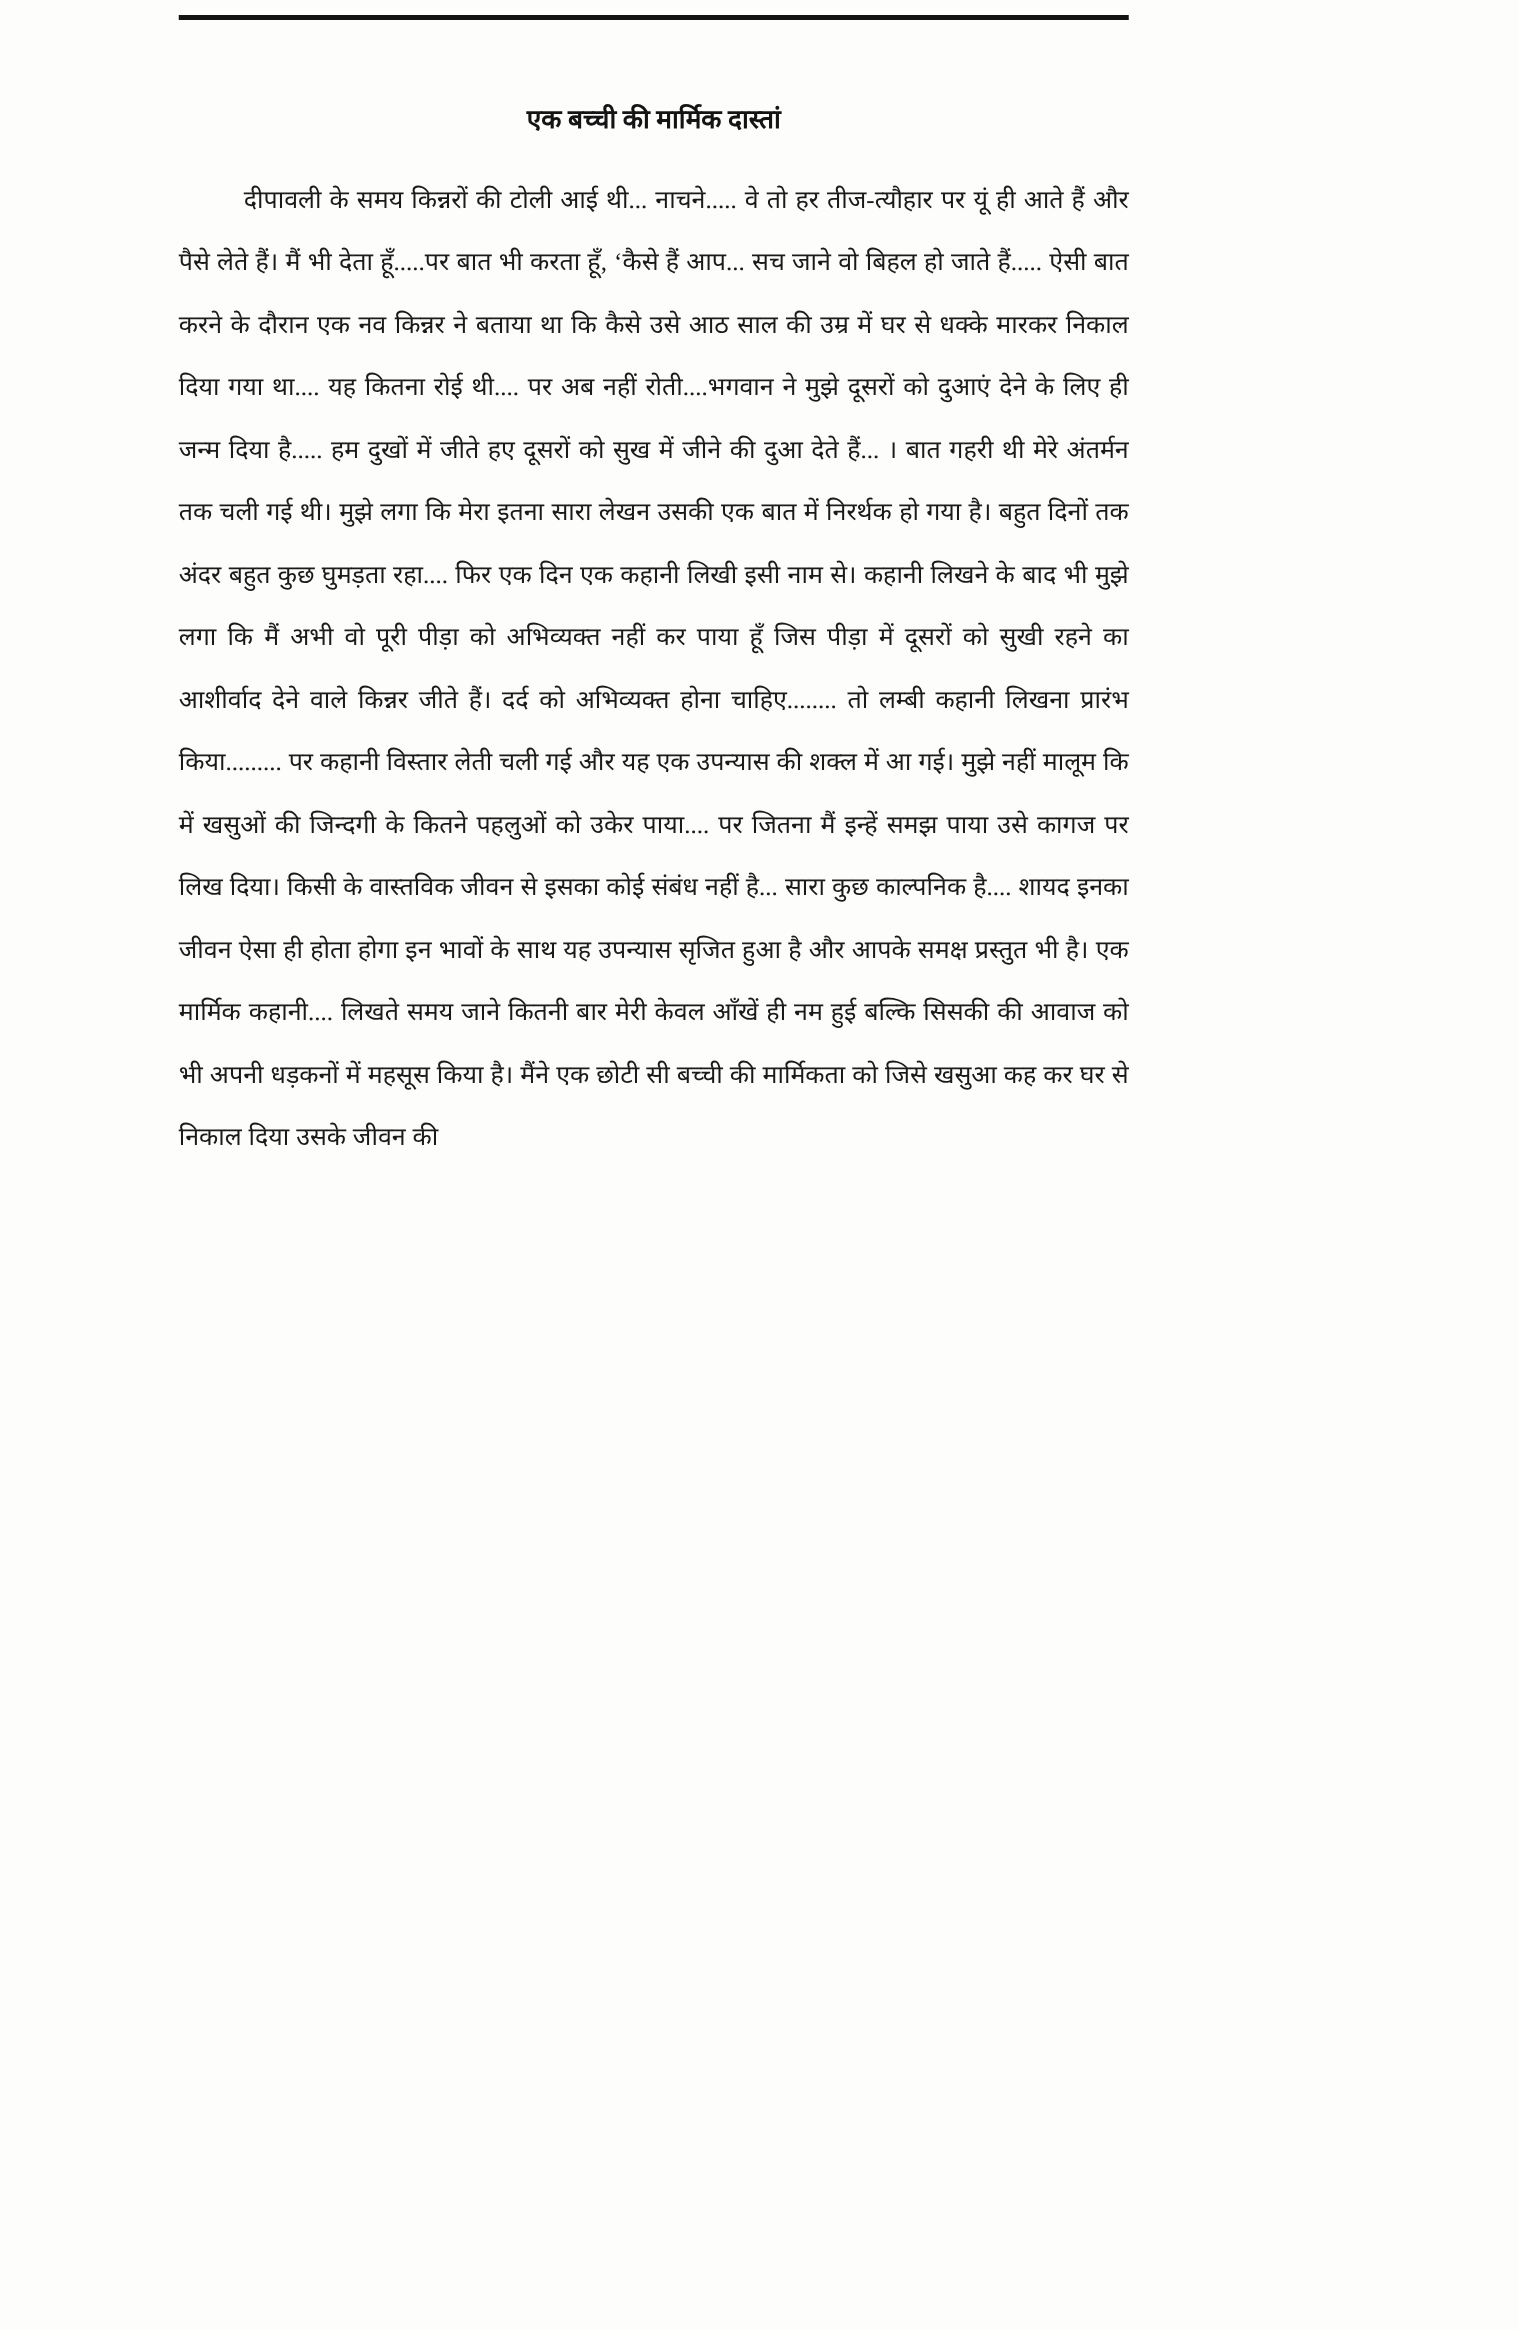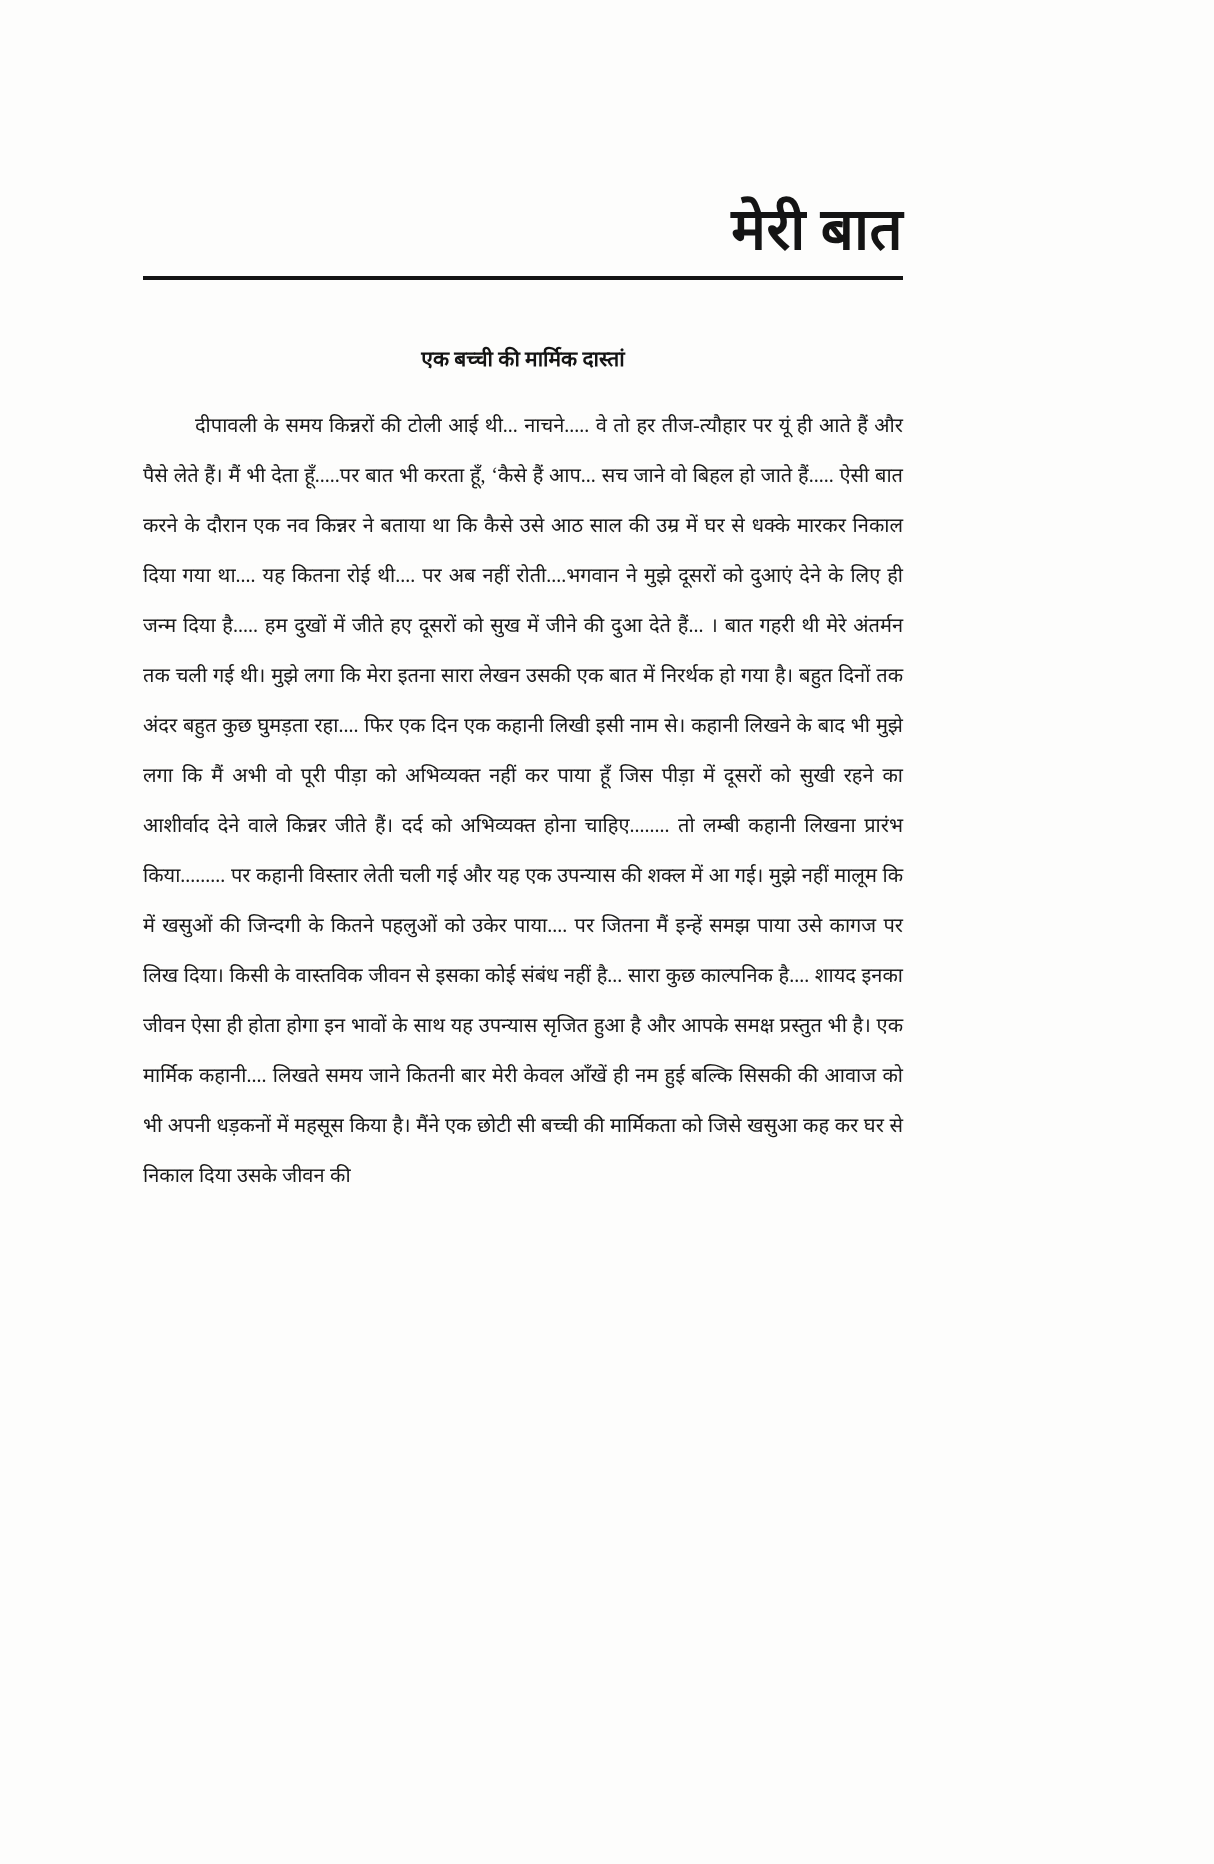--- a/index.html
+++ b/index.html
@@ -68,21 +68,20 @@
     color: #1a1a1a;
     word-spacing: 0.5px;
   }
 </style>
 </head>
 <body>
 
 <div class="page">
   <div class="content">
 
-    <h1 class="page-title">मेरी बात</h1>
 
     <div class="title-rule"></div>
 
     <h2 class="section-heading">एक बच्ची की मार्मिक दास्तां</h2>
 
     <p class="body-text">दीपावली के समय किन्नरों की टोली आई थी... नाचने..... वे तो हर तीज-त्यौहार पर यूं ही आते हैं और पैसे लेते हैं। मैं भी देता हूँ.....पर बात भी करता हूँ, ‘कैसे हैं आप... सच जाने वो बिहल हो जाते हैं..... ऐसी बात करने के दौरान एक नव किन्नर ने बताया था कि कैसे उसे आठ साल की उम्र में घर से धक्के मारकर निकाल दिया गया था.... यह कितना रोई थी.... पर अब नहीं रोती....भगवान ने मुझे दूसरों को दुआएं देने के लिए ही जन्म दिया है..... हम दुखों में जीते हए दूसरों को सुख में जीने की दुआ देते हैं... । बात गहरी थी मेरे अंतर्मन तक चली गई थी। मुझे लगा कि मेरा इतना सारा लेखन उसकी एक बात में निरर्थक हो गया है। बहुत दिनों तक अंदर बहुत कुछ घुमड़ता रहा.... फिर एक दिन एक कहानी लिखी इसी नाम से। कहानी लिखने के बाद भी मुझे लगा कि मैं अभी वो पूरी पीड़ा को अभिव्यक्त नहीं कर पाया हूँ जिस पीड़ा में दूसरों को सुखी रहने का आशीर्वाद देने वाले किन्नर जीते हैं। दर्द को अभिव्यक्त होना चाहिए........ तो लम्बी कहानी लिखना प्रारंभ किया......... पर कहानी विस्तार लेती चली गई और यह एक उपन्यास की शक्ल में आ गई। मुझे नहीं मालूम कि में खसुओं की जिन्दगी के कितने पहलुओं को उकेर पाया.... पर जितना मैं इन्हें समझ पाया उसे कागज पर लिख दिया। किसी के वास्तविक जीवन से इसका कोई संबंध नहीं है... सारा कुछ काल्पनिक है.... शायद इनका जीवन ऐसा ही होता होगा इन भावों के साथ यह उपन्यास सृजित हुआ है और आपके समक्ष प्रस्तुत भी है। एक मार्मिक कहानी.... लिखते समय जाने कितनी बार मेरी केवल आँखें ही नम हुई बल्कि सिसकी की आवाज को भी अपनी धड़कनों में महसूस किया है। मैंने एक छोटी सी बच्ची की मार्मिकता को जिसे खसुआ कह कर घर से निकाल दिया उसके जीवन की</p>
 
   </div>
 </div>
 

